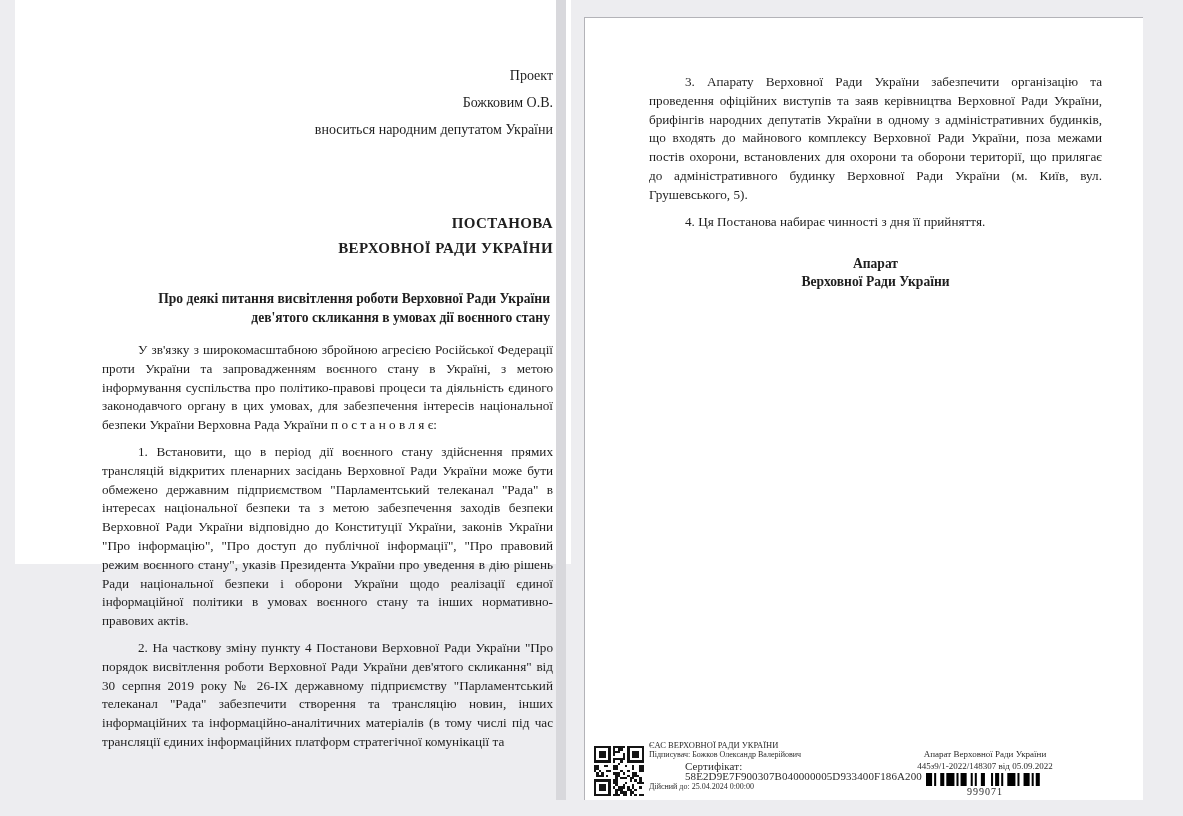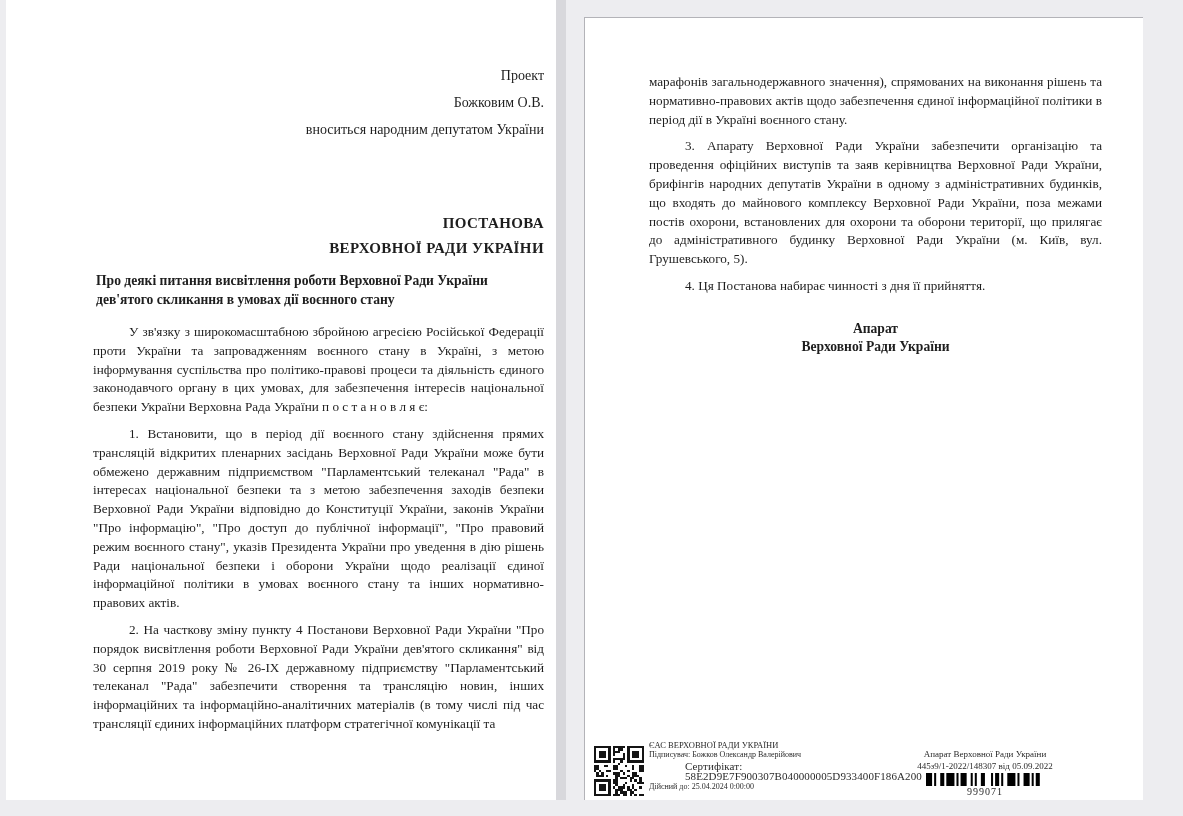--- a/index.html
+++ b/index.html
@@ -9,21 +9,21 @@
     font-family:"Liberation Serif","DejaVu Serif",serif;
     color:#1e1e1e;
     overflow:hidden;
     position:relative;
   }
   .canvas{position:absolute;inset:0;}
   .page{
     position:absolute;
     background:#ffffff;
   }
-  .page1{left:6px;top:0;width:556px;height:800px;}
+  .page1{left:15px;top:0;width:556px;height:564px;}
   .page-divider{
     position:absolute;left:556px;top:0;width:10px;height:800px;
     background:#d8d8dc;
   }
   .page2{
     left:584px;top:17px;width:559px;height:783px;
     border-top:1px solid #b3b3b8;
     border-left:1px solid #b3b3b8;
     box-sizing:border-box;
   }
@@ -33,22 +33,22 @@
   .doc-header{
     text-align:right;
     font-size:14px;line-height:27px;
   }
   .doc-title{
     margin-top:68px;
     text-align:right;font-weight:bold;
     font-size:15px;line-height:25px;letter-spacing:.4px;
   }
   .doc-subject{
-    margin:10px auto 0 auto;max-width:445px;
-    text-align:left;font-weight:bold;
+    margin:28px auto 0 auto;max-width:445px;
+    text-align:right;font-weight:bold;
     font-size:13.6px;line-height:19px;
   }
   .body-text{margin-top:14px;}
   p.para{
     margin:0 0 8px 0;
     font-size:13.2px;line-height:18.8px;
     text-align:justify;text-indent:36px;
   }
   p.para.no-indent{text-indent:0;}
   .signature{
@@ -99,21 +99,20 @@
         <p class="para">2. На часткову зміну пункту 4 Постанови Верховної Ради України "Про порядок висвітлення роботи Верховної Ради України дев'ятого скликання" від 30 серпня 2019 року № 26-IX державному підприємству "Парламентський телеканал "Рада" забезпечити створення та трансляцію новин, інших інформаційних та інформаційно-аналітичних матеріалів (в тому числі під час трансляції єдиних інформаційних платформ стратегічної комунікації та</p>
       </div>
     </div>
   </div>
 
   <div class="page-divider"></div>
 
   <div class="page page2">
     <div class="page-inner2">
       <div>
-        <p class="para no-indent">марафонів загальнодержавного значення), спрямованих на виконання рішень та нормативно-правових актів щодо забезпечення єдиної інформаційної політики в період дії в Україні воєнного стану.</p>
         <p class="para">3. Апарату Верховної Ради України забезпечити організацію та проведення офіційних виступів та заяв керівництва Верховної Ради України, брифінгів народних депутатів України в одному з адміністративних будинків, що входять до майнового комплексу Верховної Ради України, поза межами постів охорони, встановлених для охорони та оборони території, що прилягає до адміністративного будинку Верховної Ради України (м. Київ, вул. Грушевського, 5).</p>
         <p class="para">4. Ця Постанова набирає чинності з дня її прийняття.</p>
       </div>
 
       <div class="signature">
         <div>Апарат</div>
         <div>Верховної Ради України</div>
       </div>
     </div>
 

